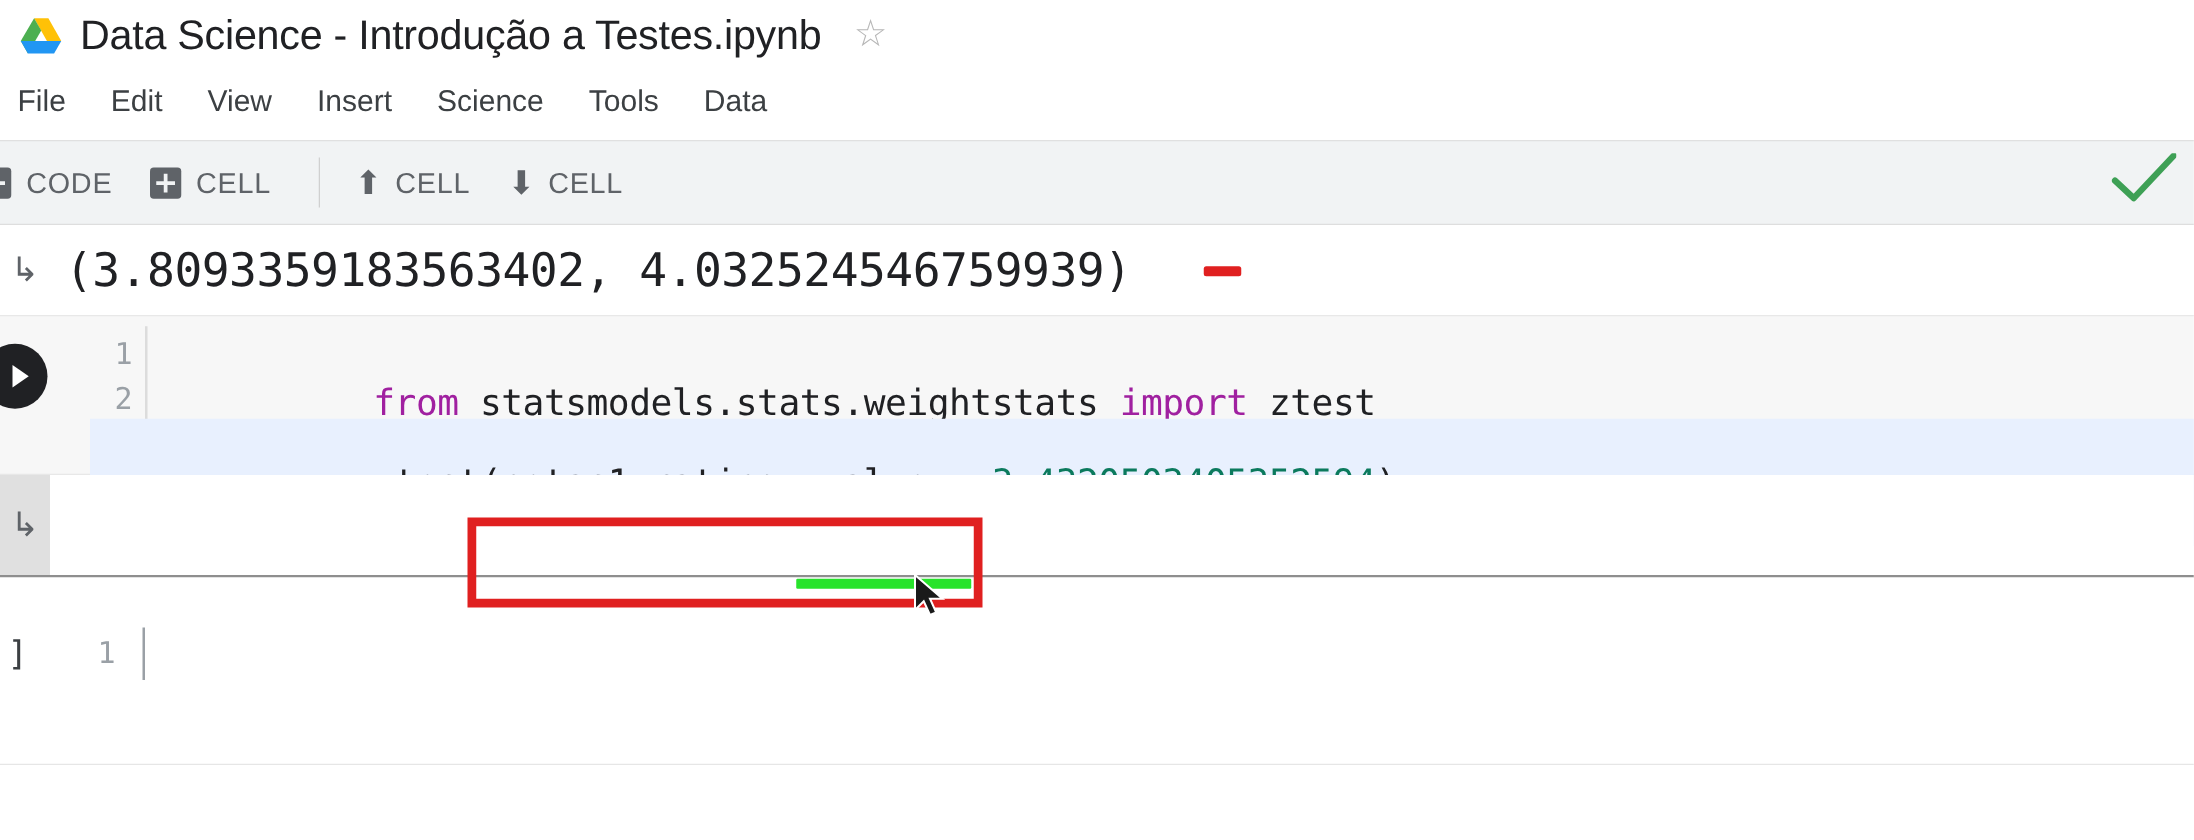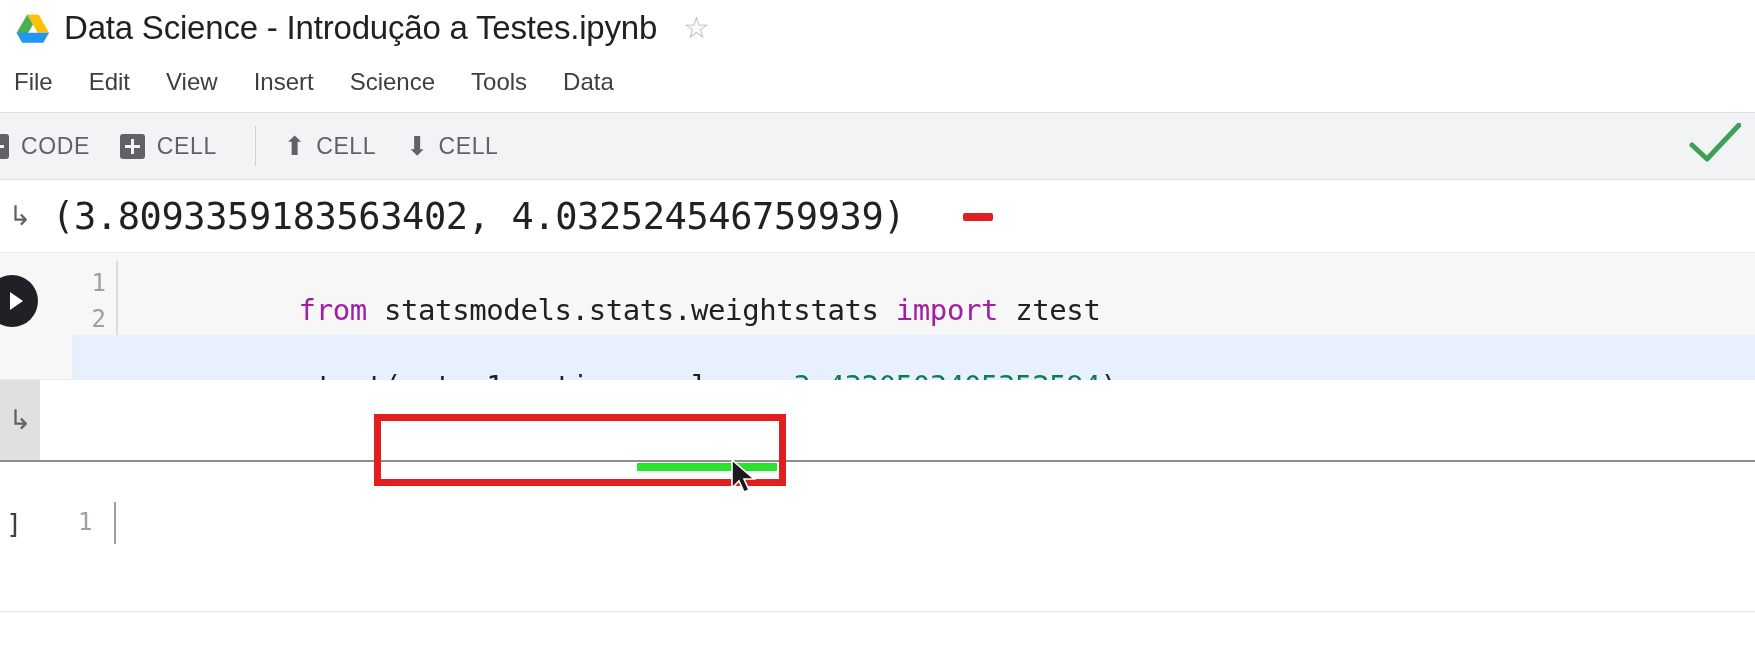--- a/index.html
+++ b/index.html
@@ -132,21 +132,21 @@
     <div class="code-cell">
       <div class="run-btn">
           <span class="tri"></span>
         </div>
       <div class="code-area">
         <div class="code-rule"></div>
         <div class="ln" style="top:16px">1</div>
         <div class="ln" style="top:52px">2</div>
         <div class="ln" style="top:88px">3</div>
 
-        <div class="cline" style="top:6px">
+        <div class="cline" style="top:18px">
           <span class="kw">from </span><span>statsmodels.stats.weightstats </span><span class="kw">import </span><span>ztest</span>
         </div>
 
         <div class="cline sel-line" style="top:82px;left:0;padding-left:56px;right:0;">
           <span>ztest(notas1.rating, value = </span><span class="num">3.4320503405352594</span><span>)</span>
         </div>
       </div>
     </div>
 
     <div class="out-row2">

